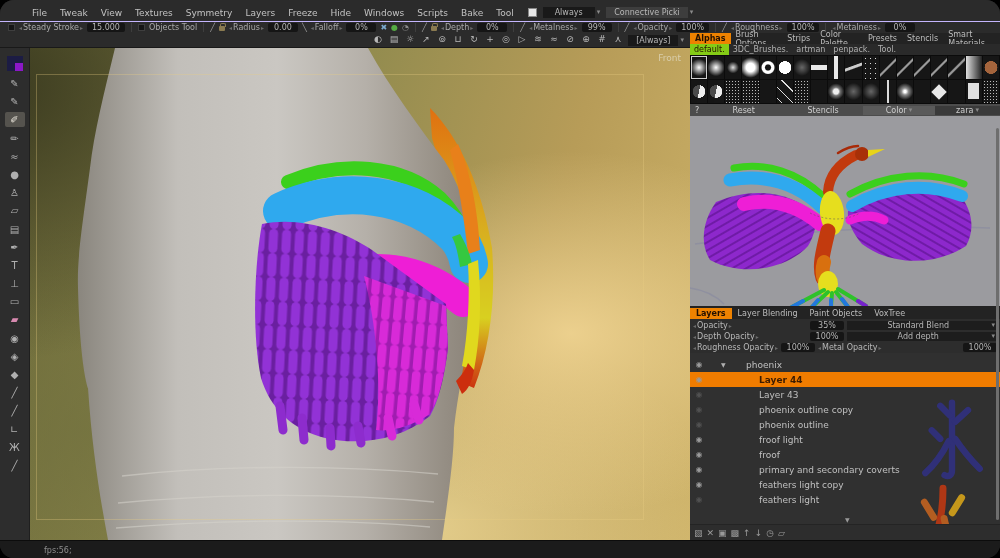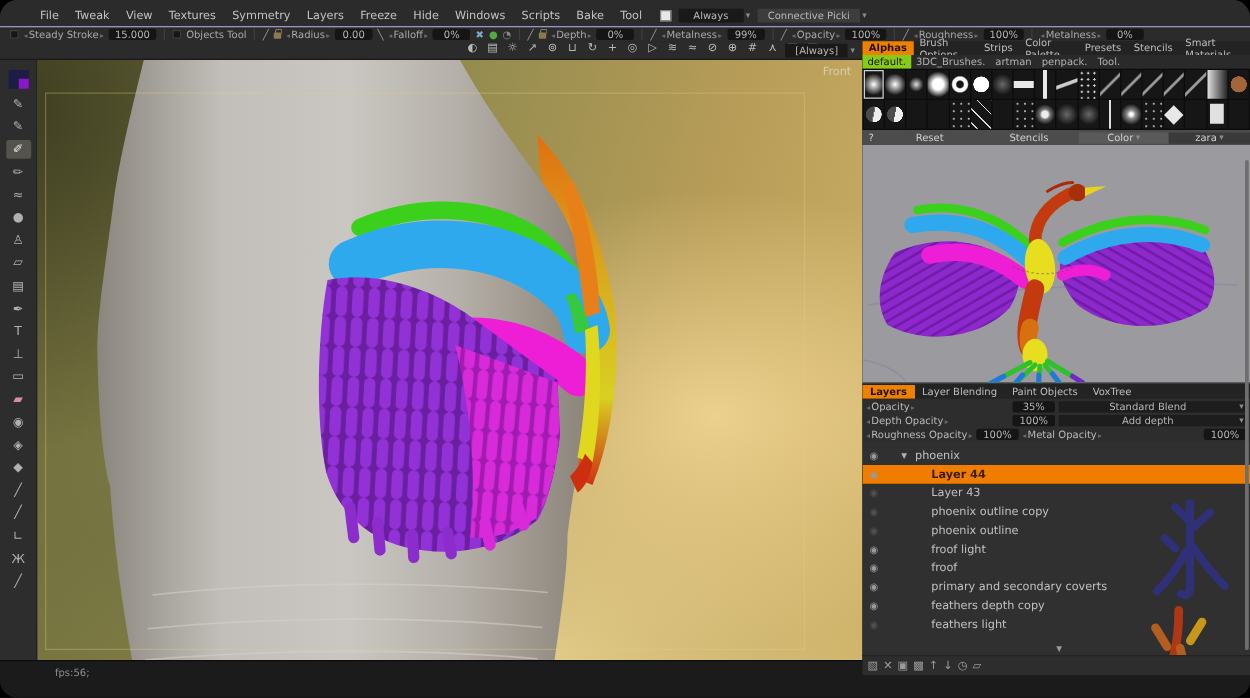--- a/index.html
+++ b/index.html
@@ -138,33 +138,33 @@
   .ls-dd { flex:none; width:150px; background:#1d1d1d; height:9px; line-height:9px; text-align:center;
            color:#b5b5b5; display:flex; }
   .ls-dd .dtx { flex:1; text-align:center; }
   .ls-dd .caret { margin-right:2px; }
 
   .layer-list { flex:1; background:#303030; position:relative; overflow:hidden; font-size:9px; }
   .ll-rows { position:absolute; inset:4px 0 0 0; z-index:2; }
   .layer-row { display:flex; align-items:center; height:15px; color:#c0c0c0; }
   .layer-row .eye { width:18px; text-align:center; font-size:8px; color:#9a9a9a; flex:none; }
   .layer-row.dim .eye { opacity:.3; }
-  .lr-inner { display:flex; align-items:center; gap:3px; flex:1; height:100%; }
+  .lr-inner { display:flex; align-items:center; gap:17px; flex:1; height:100%; }
   .layer-row .tri { font-size:6px; color:#b0b0b0; width:8px; }
   .layer-row.selected { background:#f07c00; }
   .layer-row.selected .lname { color:#3d1c00; font-weight:bold; }
   .ll-scroll-hint { position:absolute; bottom:1px; left:50%; color:#9a9a9a; font-size:6px; z-index:3; }
   .watermark { position:absolute; z-index:1; opacity:.9; }
   .scrollbar { position:absolute; right:1px; top:95px; bottom:20px; width:3px; background:#6e6e6e; border-radius:2px; z-index:4; }
 
   .layer-actions { height:16px; background:#2d2d2d; border-top:1px solid #242424; display:flex; align-items:center;
                    gap:4px; padding-left:4px; font-size:9px; color:#9a9a9a; flex:none; position:relative; z-index:2; }
 
   
-  .statusbar { position:absolute; left:0; right:0; bottom:0; height:30px; background:#1b1b1b;
+  .statusbar { position:absolute; left:0; right:0; bottom:0; height:18px; background:#1b1b1b;
                border-top:1px solid #0c0c0c; color:#8f8f8f; font-size:8px; padding:5px 0 0 44px; }
 </style>
 </head>
 <body>
 
 <div class="window" data-name="app-window">
 
   <div class="menubar" data-name="menu-bar">
     <div class="menu-items" data-name="menu-items">
 
@@ -598,21 +598,21 @@
           <span class="eye" data-name="visibility-eye-icon">◉</span>
           <span class="lr-inner" style="padding-left: 26px;">
             <span class="tri" data-name="expand-triangle-icon" style="visibility: hidden;">▼</span>
             <span class="lname" data-name="layer-name">primary and secondary coverts</span>
           </span>
         </div>
           <div class="layer-row" data-name="feathers light copy">
           <span class="eye" data-name="visibility-eye-icon">◉</span>
           <span class="lr-inner" style="padding-left: 26px;">
             <span class="tri" data-name="expand-triangle-icon" style="visibility: hidden;">▼</span>
-            <span class="lname" data-name="layer-name">feathers depth copy</span>
+            <span class="lname" data-name="layer-name">feathers light copy</span>
           </span>
         </div>
           <div class="layer-row dim" data-name="feathers light">
           <span class="eye" data-name="visibility-eye-icon">◉</span>
           <span class="lr-inner" style="padding-left: 26px;">
             <span class="tri" data-name="expand-triangle-icon" style="visibility: hidden;">▼</span>
             <span class="lname" data-name="layer-name">feathers light</span>
           </span>
         </div>
         </div>

